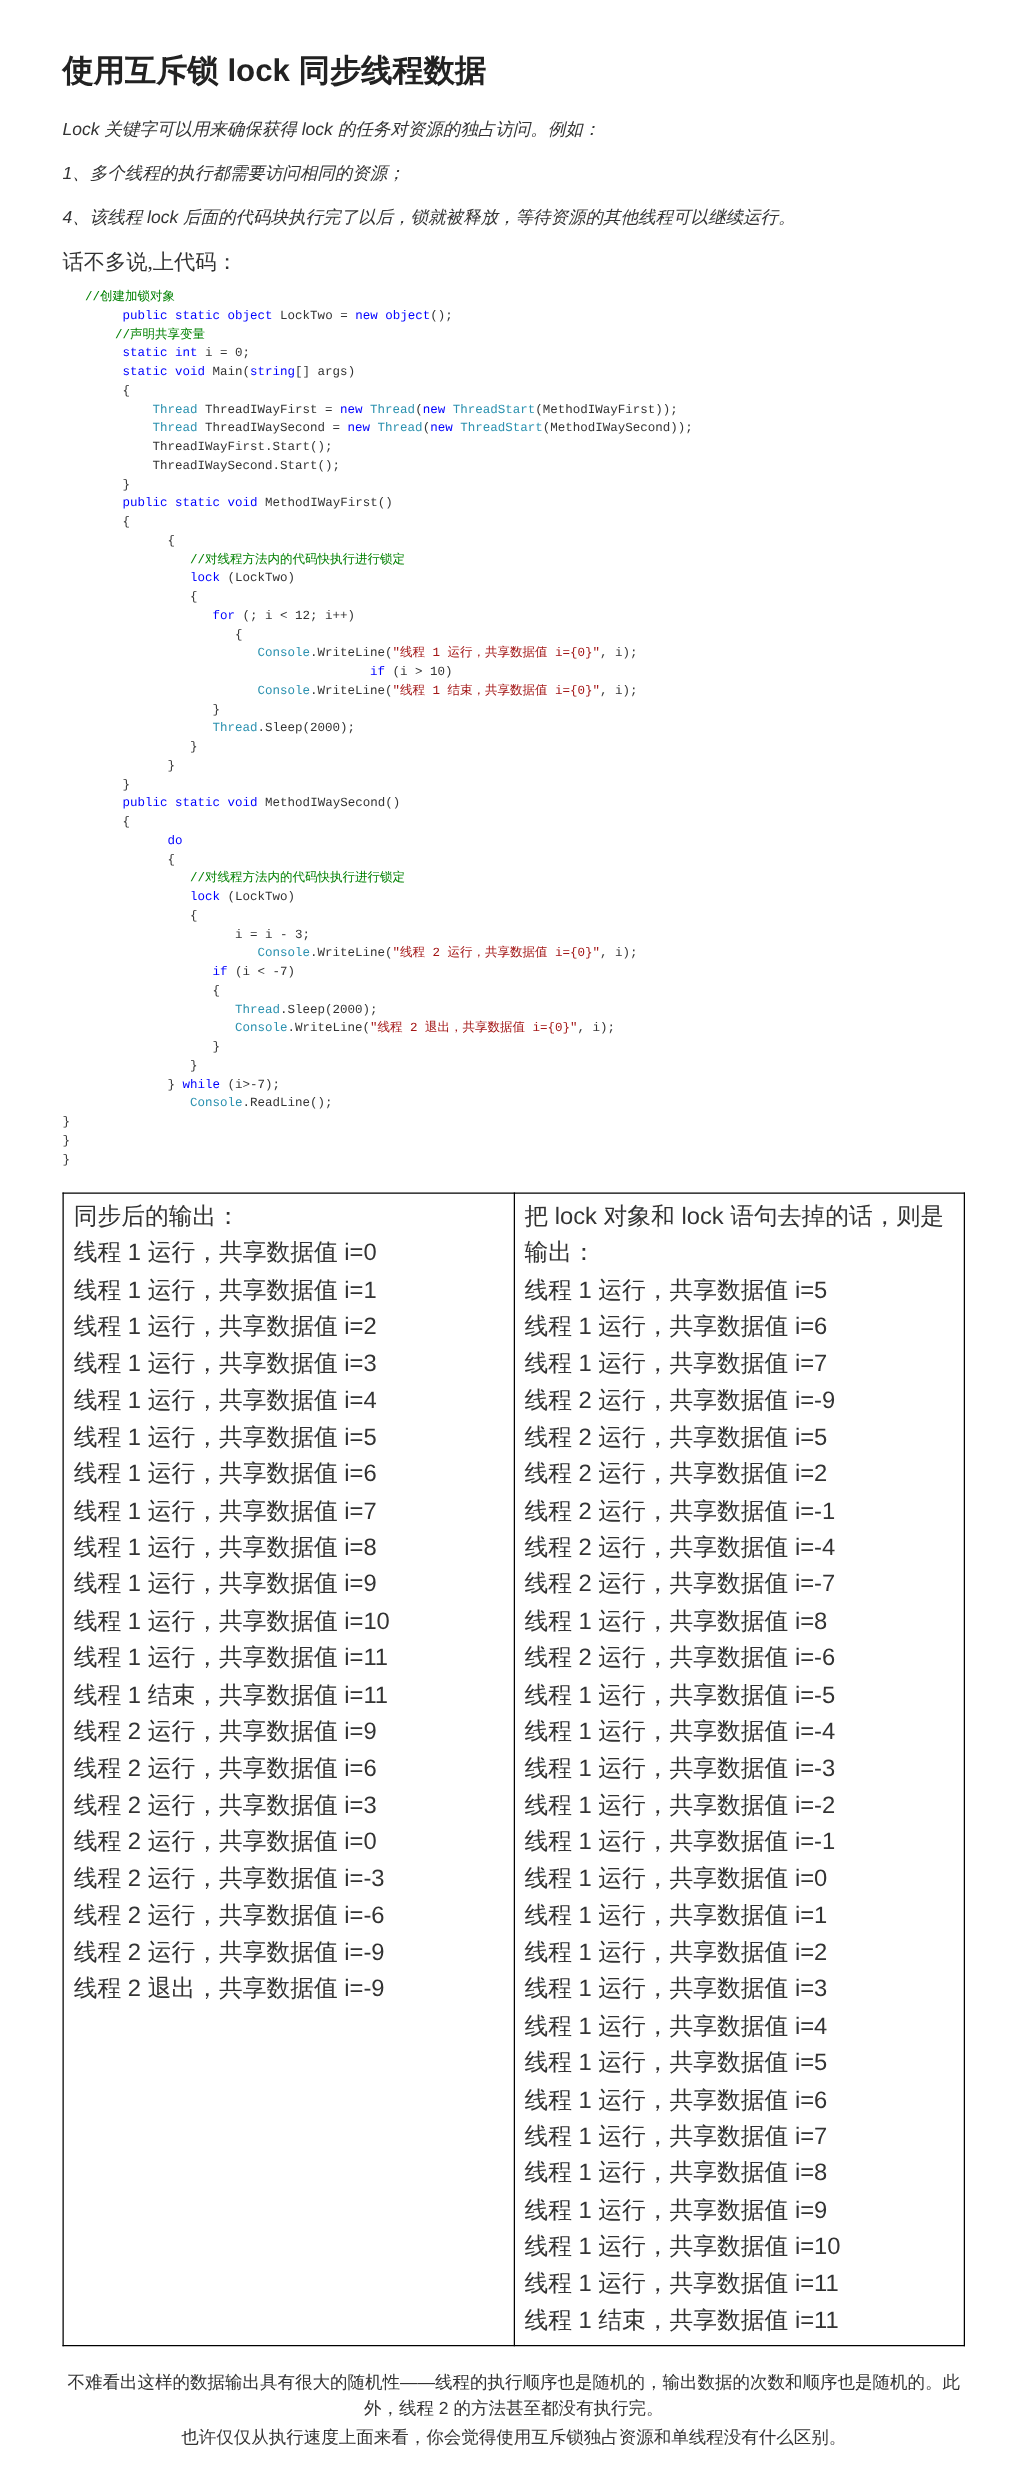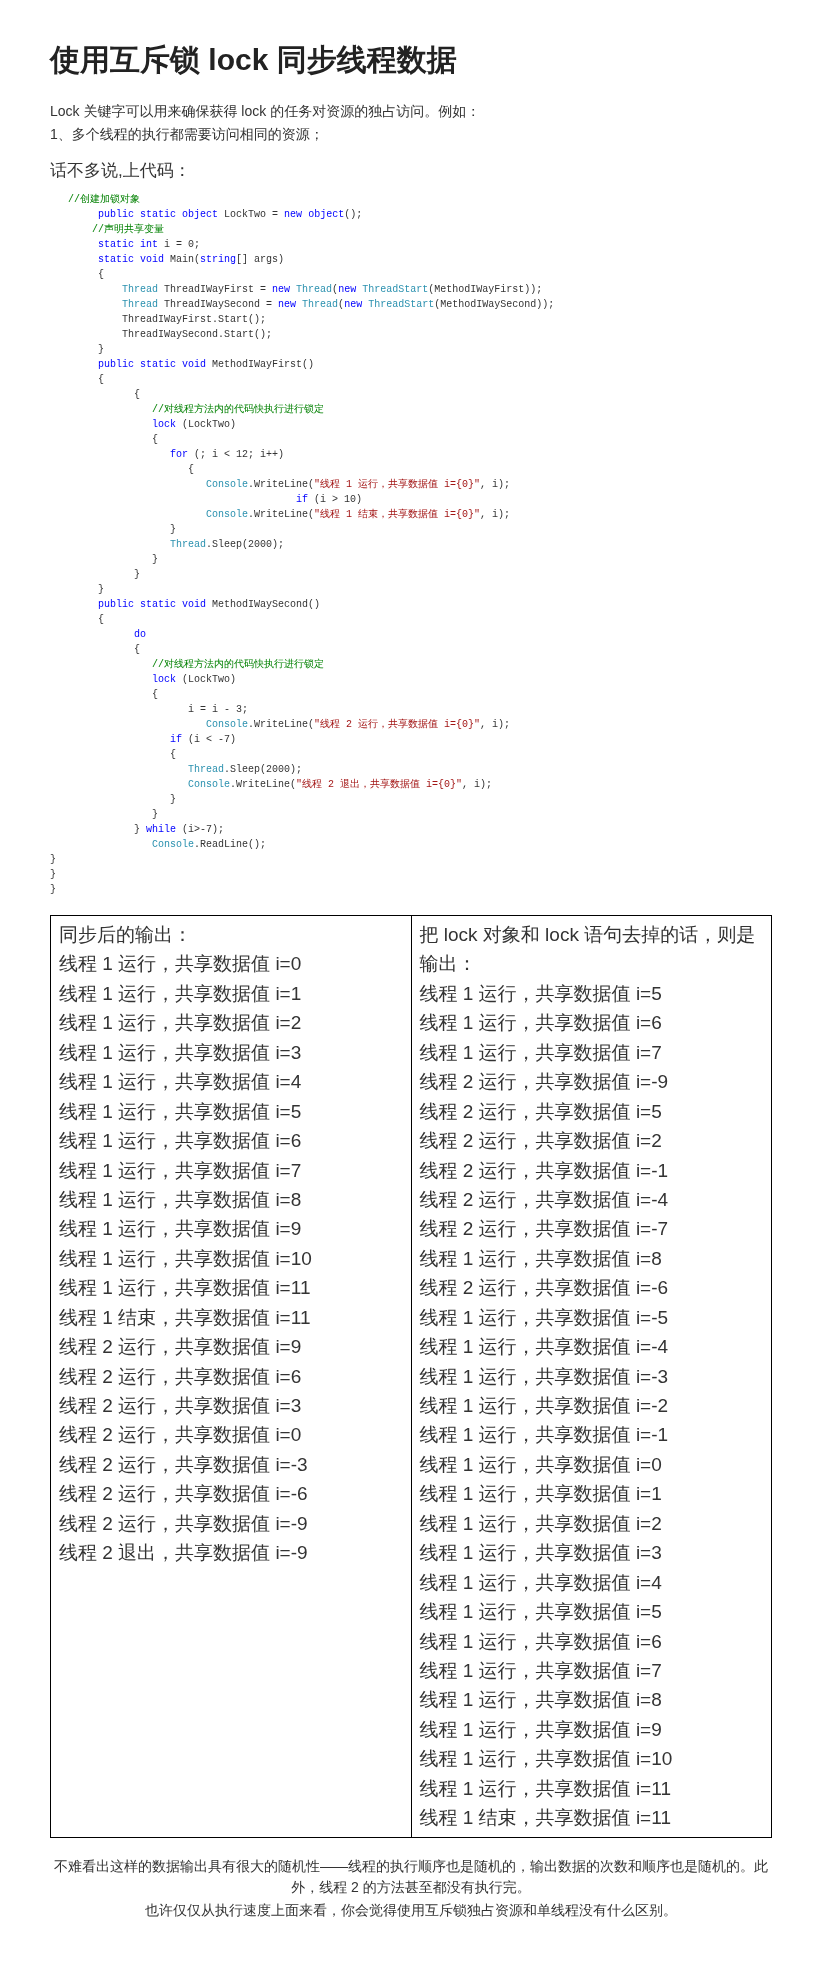--- a/index.html
+++ b/index.html
@@ -5,31 +5,32 @@
   body {
     margin: 0;
     padding: 40px 50px;
     font-family: "Microsoft YaHei", "SimSun", sans-serif;
     font-size: 14px;
     color: #333;
     background: #fff;
     width: 722px;
   }
   h1 {
-    font-size: 30px;
+    font-size: 25px;
     font-weight: bold;
     margin: 0 0 20px 0;
     color: #222;
   }
   .intro p {
-    margin: 2px 0;
+    margin: 14px 0;
     line-height: 1.5;
+    font-style: italic;
   }
   .subhead {
-    font-family: Liberation Sans, sans-serif;
+    font-family: Liberation Serif, serif;
     font-size: 17px;
     margin: 14px 0 10px 0;
   }
   .code {
     font-family: Consolas, "Courier New", monospace;
     font-size: 10px;
     line-height: 1.5;
     white-space: pre;
     margin-bottom: 18px;
   }
@@ -57,20 +58,21 @@
   }
 </style>
 </head>
 <body>
 
 <h1>使用互斥锁 lock 同步线程数据</h1>
 
 <div class="intro">
   <p>Lock 关键字可以用来确保获得 lock 的任务对资源的独占访问。例如：</p>
   <p>1、多个线程的执行都需要访问相同的资源；</p>
+  <p>4、该线程 lock 后面的代码块执行完了以后，锁就被释放，等待资源的其他线程可以继续运行。</p>
 </div>
 
 <div class="subhead">话不多说,上代码：</div>
 
 <div class="code">   <span class="cmt">//创建加锁对象</span>
         <span class="kw">public</span> <span class="kw">static</span> <span class="kw">object</span><span> LockTwo = </span><span class="kw">new</span> <span class="kw">object</span><span>();</span>
        <span class="cmt">//声明共享变量</span>
         <span class="kw">static</span> <span class="kw">int</span><span> i = 0;</span>
         <span class="kw">static</span> <span class="kw">void</span><span> Main(</span><span class="kw">string</span><span>[] args)</span>
         <span>{</span>

